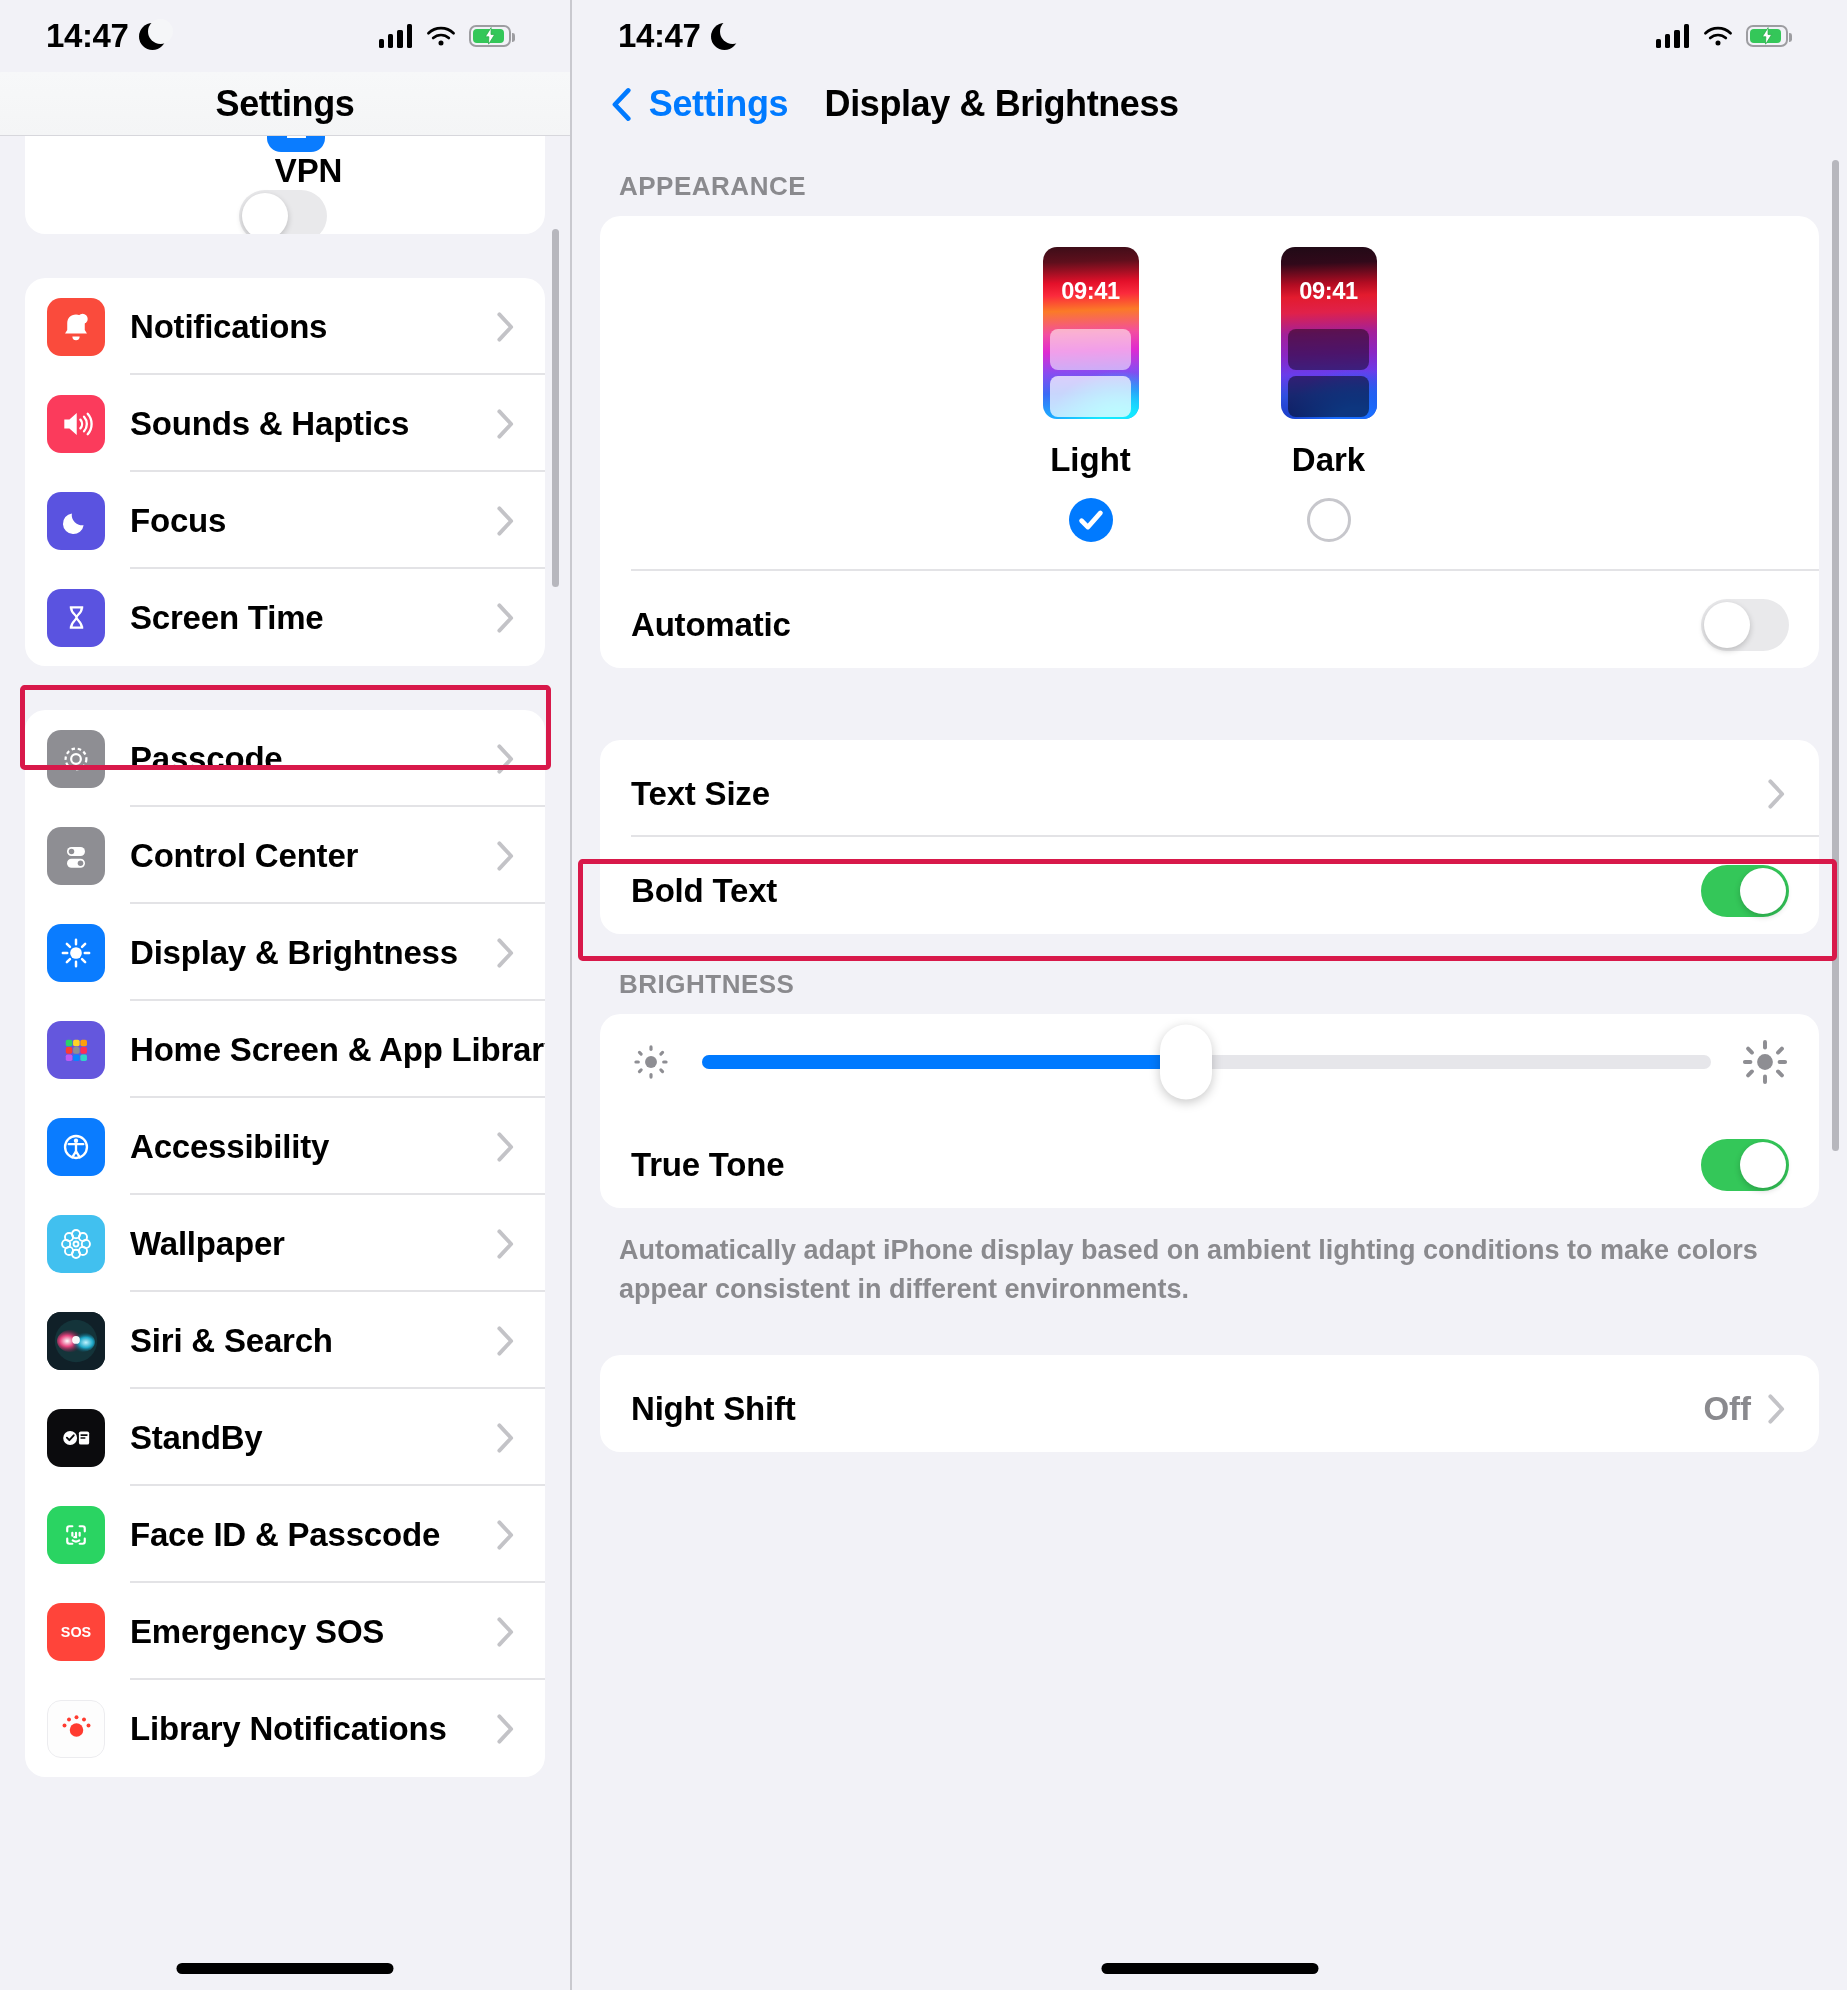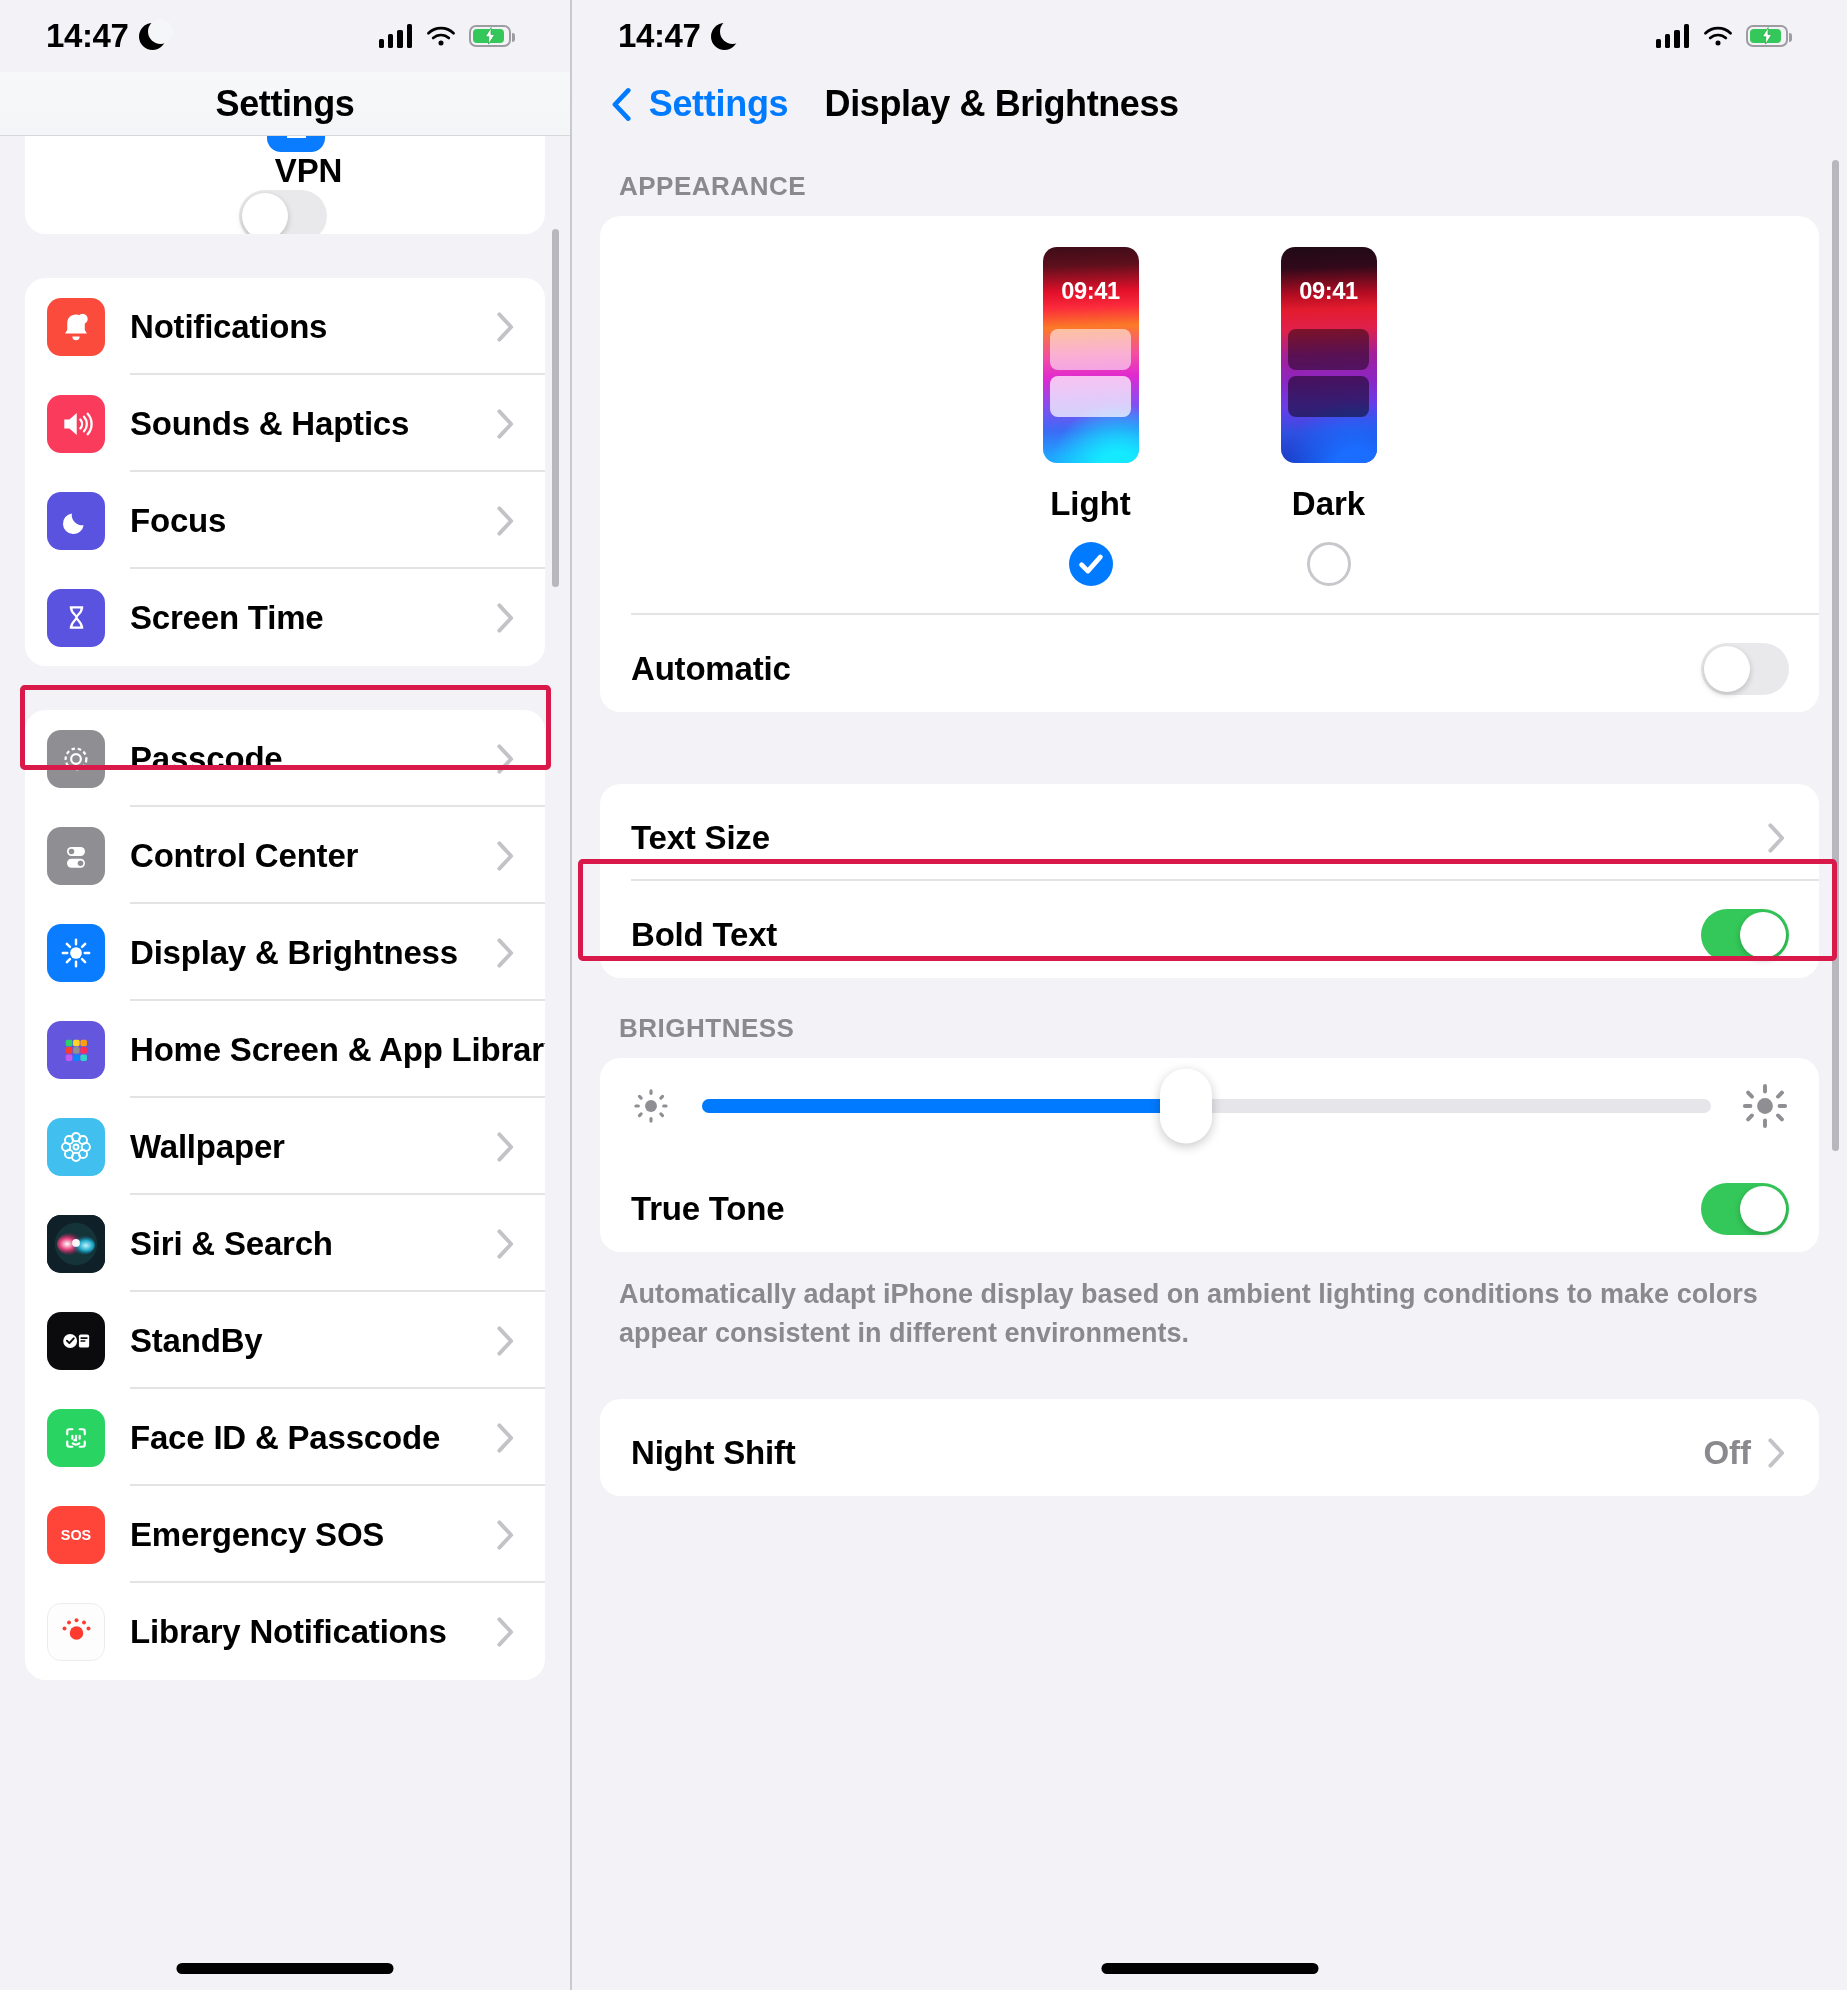--- a/index.html
+++ b/index.html
@@ -92,21 +92,21 @@
   .right-title { font-size: 36px; font-weight: bold; color:#000; letter-spacing:-0.4px;
                  margin-left: 19px; }
 
   .r-scroll { position:relative; height: calc(1991px - 72px - 64px); overflow:hidden; padding: 0 0 0 0; }
   .sec-hdr { font-size: 26px; font-weight: bold; color:#8a8a8e; letter-spacing: 0.5px;
              padding: 35px 14px 14px 47px; text-transform: uppercase; }
   .card { background:#fff; border-radius: 20.4px; margin: 0 28px; overflow:hidden; }
 
   .appearance-body { display:flex; justify-content: center; gap: 142px; padding: 31px 0 27px; }
   .appear-col { display:flex; flex-direction:column; align-items:center; }
-  .thumb { width: 96px; height: 216px; border-radius: 14px; position: relative;
+  .thumb { width: 96px; height: 172px; border-radius: 14px; position: relative;
            overflow:hidden; }
   .thumb .tm-time { position:absolute; top: 31px; left:0; right:0; text-align:center;
                     color:#fff; font-size: 23.6px; font-weight: bold; letter-spacing:-0.4px; z-index:3; }
   .thumb .wid { position:absolute; left: 7.9px; right: 7.9px; height: 41px; border-radius: 7.9px; z-index:2; }
   .thumb .wid.w1 { top: 82px; }
   .thumb .wid.w2 { top: 129px; }
   .thumb.light .wid.w1 { background: rgba(255,255,255,.55); }
   .thumb.light .wid.w2 { background: rgba(255,255,255,.72); }
   .thumb.dark  .wid.w1 { background: rgba(0,0,0,.45); }
   .thumb.dark  .wid.w2 { background: rgba(0,0,0,.5); }
@@ -363,20 +363,40 @@
                 <rect x="22" y="32" width="9" height="9" rx="2.4" fill="#0a84ff"></rect>
                 <rect x="32" y="32" width="9" height="9" rx="2.4" fill="#30d5c8"></rect>
               </g>
             </svg>
           </div>
           <div class="r-label">Home Screen &amp; App Library</div>
 
           <div class="sep"></div>
         </div>
 
+        <div class="row">
+          <div class="app-icon" style="background:#0a7cff;">
+            <svg viewBox="0 0 52 52" width="38" height="38">
+              <circle cx="26" cy="26" r="15" fill="none" stroke="#fff" stroke-width="3.2"></circle>
+              <circle cx="26" cy="17.5" r="3" fill="#fff"></circle>
+              <g stroke="#fff" stroke-width="3.2" stroke-linecap="round">
+                <path d="M16 22h20"></path>
+                  <path d="M26 22v10"></path>
+                  <path d="M26 32l-5 8M26 32l5 8"></path>
+              </g>
+            </svg>
+          </div>
+          <div class="r-label">Accessibility</div>
+          <div class="chev">
+            <svg viewBox="0 0 22 38" width="17.3" height="30">
+                <path d="M3 3l15 16-15 16" fill="none" stroke="#c3c3c7" stroke-width="5" stroke-linecap="round" stroke-linejoin="round"></path>
+              </svg>
+          </div>
+          <div class="sep"></div>
+        </div>
 
         <div class="row">
           <div class="app-icon" style="background:#41c0ef;">
             <svg viewBox="0 0 52 52" width="38" height="38">
               <g fill="none" stroke="#fff" stroke-width="2.6">
                 <circle cx="26" cy="12.5" r="5.6"></circle>
                   <circle cx="26" cy="39.5" r="5.6"></circle>
                 <circle cx="12.5" cy="26" r="5.6"></circle>
                   <circle cx="39.5" cy="26" r="5.6"></circle>
                 <circle cx="16.5" cy="16.5" r="5.6"></circle>

